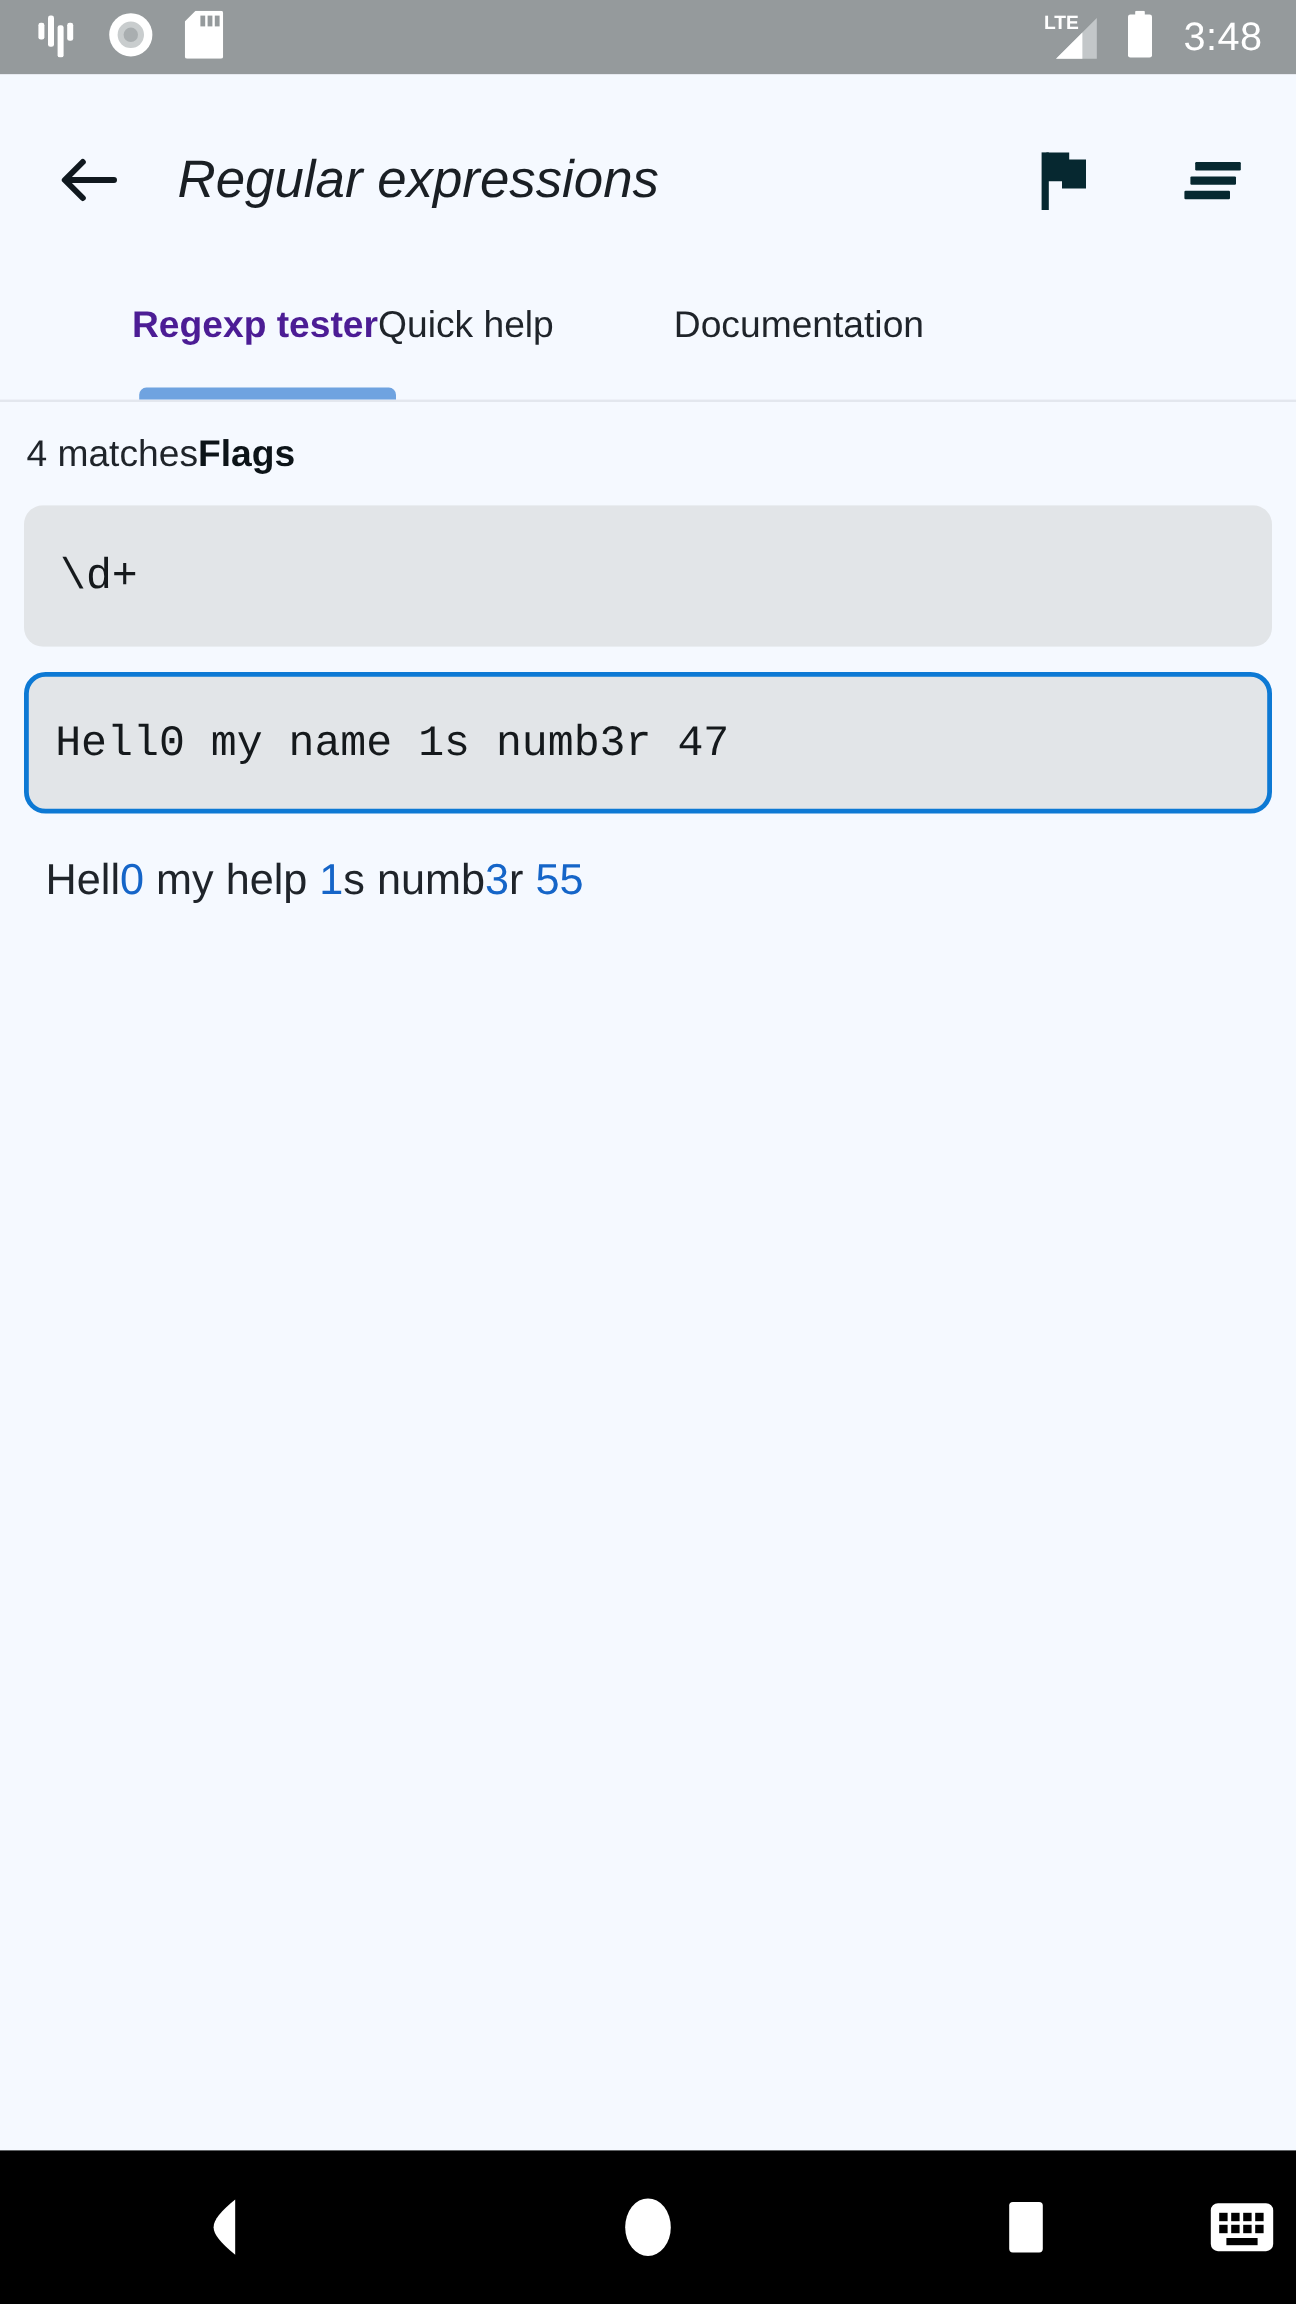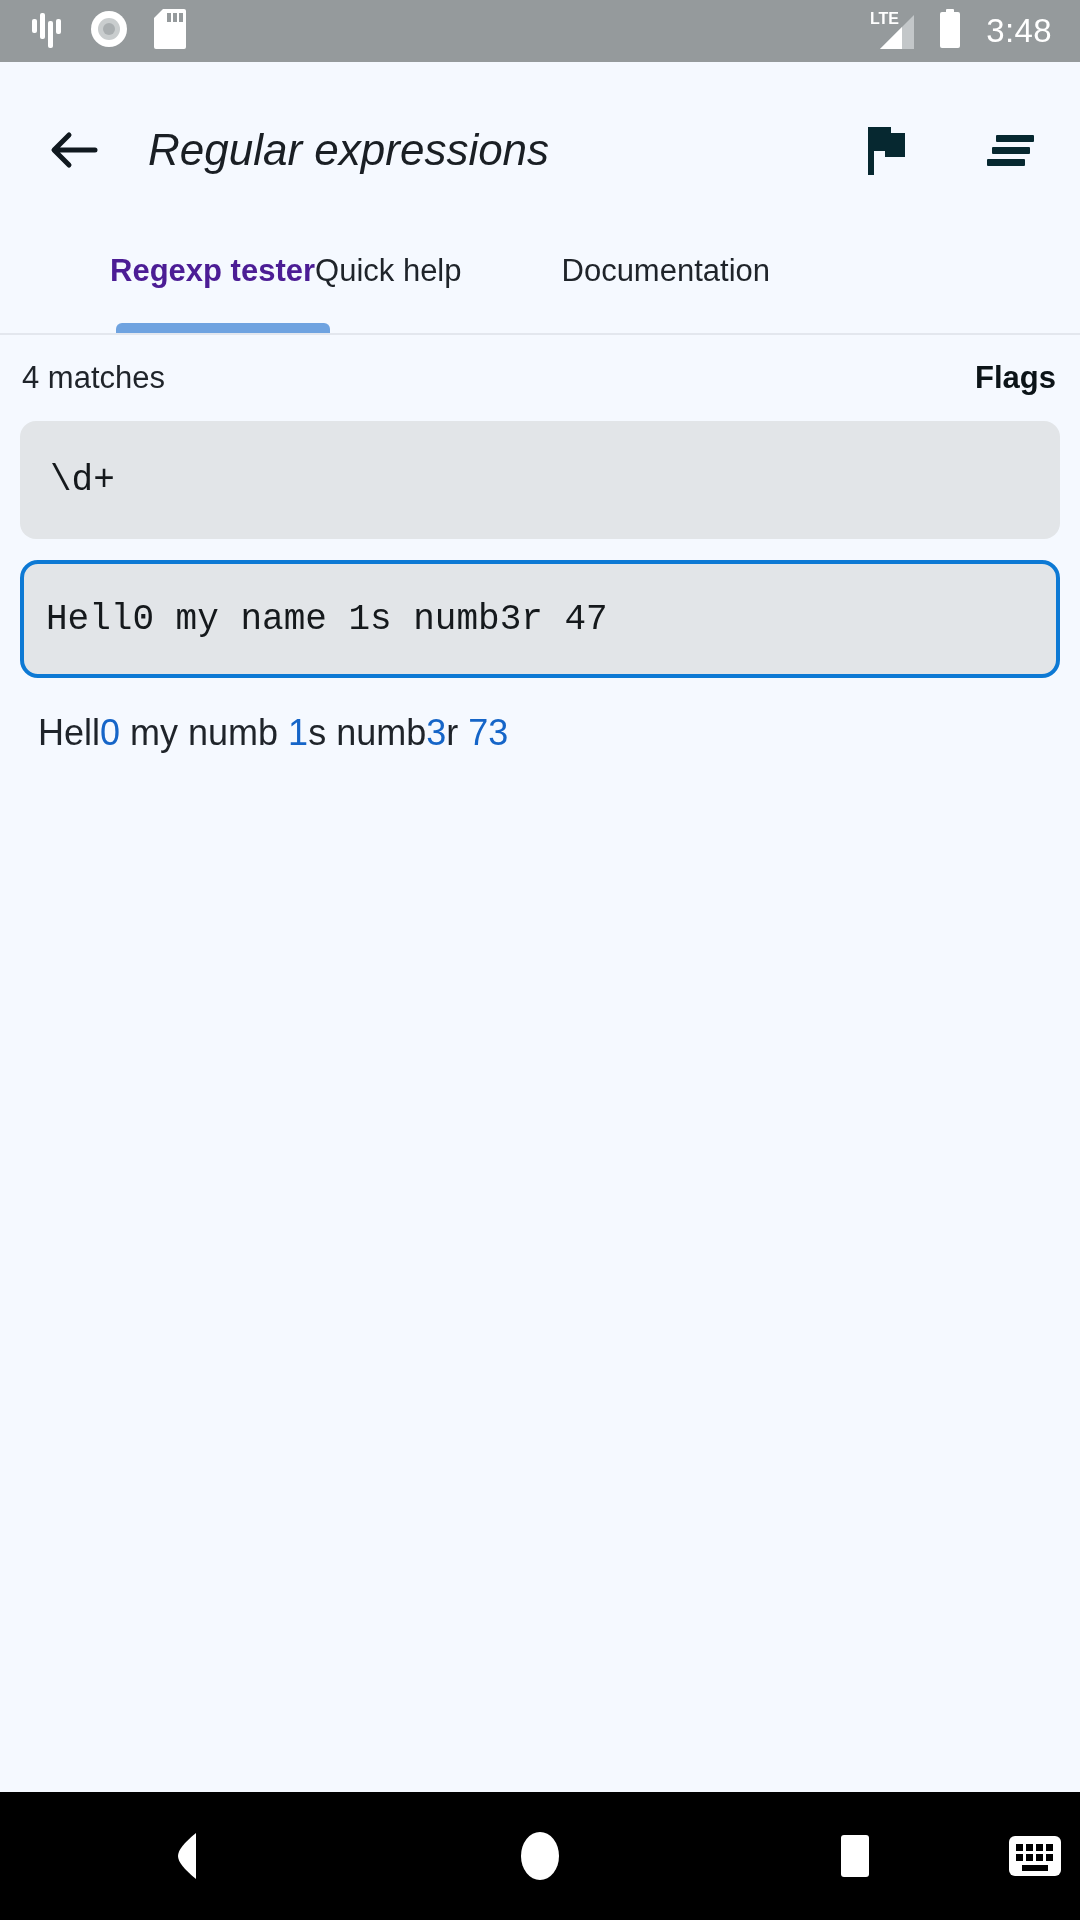--- a/index.html
+++ b/index.html
@@ -114,21 +114,20 @@
   }
 
   
   #content {
     padding: 0 20px;
     box-sizing: border-box;
   }
   #meta-row {
     display: flex;
     align-items: center;
-    justify-content: space-between;
     height: 86px;
     padding: 0 2px;
     box-sizing: border-box;
   }
   #matches-count {
     font-size: 31px;
     color: #1f242a;
   }
   #flags-button {
     font-size: 31px;
@@ -276,21 +275,21 @@
   </div>
 
   <div class="field" id="regex-field">
     <span>\d+</span>
   </div>
 
   <div class="field" id="test-string-field">
     <span>Hell0 my name 1s numb3r 47</span>
   </div>
 
-  <div id="match-result"><span>Hell</span><span class="m" style="color: rgb(21, 101, 200);">0</span><span> my numb </span><span class="m" style="color: rgb(21, 101, 200);">1</span><span>s numb</span><span class="m" style="color: rgb(21, 101, 200);">3</span><span>r </span><span class="m" style="color: rgb(21, 101, 200);">73</span></div>
+  <div id="match-result"><span>Hell</span><span class="m" style="color: rgb(21, 101, 200);">0</span><span> my help </span><span class="m" style="color: rgb(21, 101, 200);">1</span><span>s numb</span><span class="m" style="color: rgb(21, 101, 200);">3</span><span>r </span><span class="m" style="color: rgb(21, 101, 200);">55</span></div>
 </div>
 
 <div id="nav-bar">
   <div class="nav-btn" id="nav-back-button">
     <svg width="44" height="50" viewBox="0 0 44 50">
       <path d="M38 2 C26 12 20 19 20 25 C20 31 26 38 38 48 Z" fill="#ffffff"></path>
     </svg>
   </div>
   <div class="nav-btn" id="nav-home-button">
     <svg width="50" height="54" viewBox="0 0 50 54">

